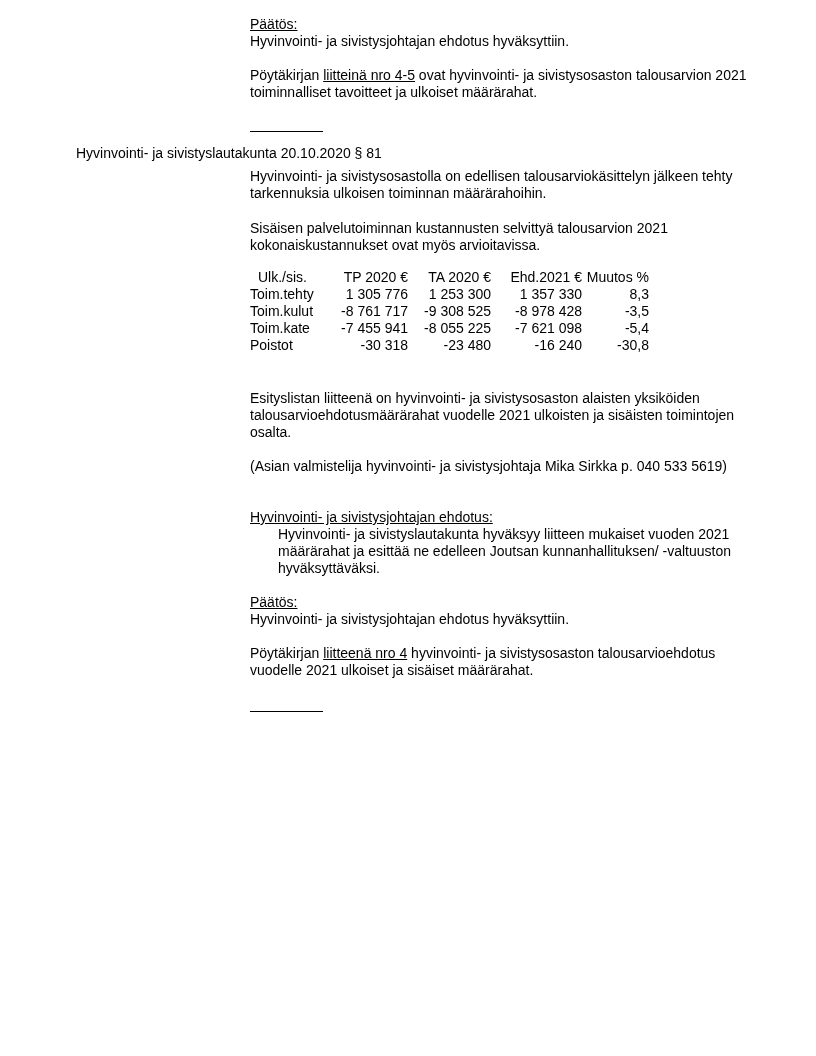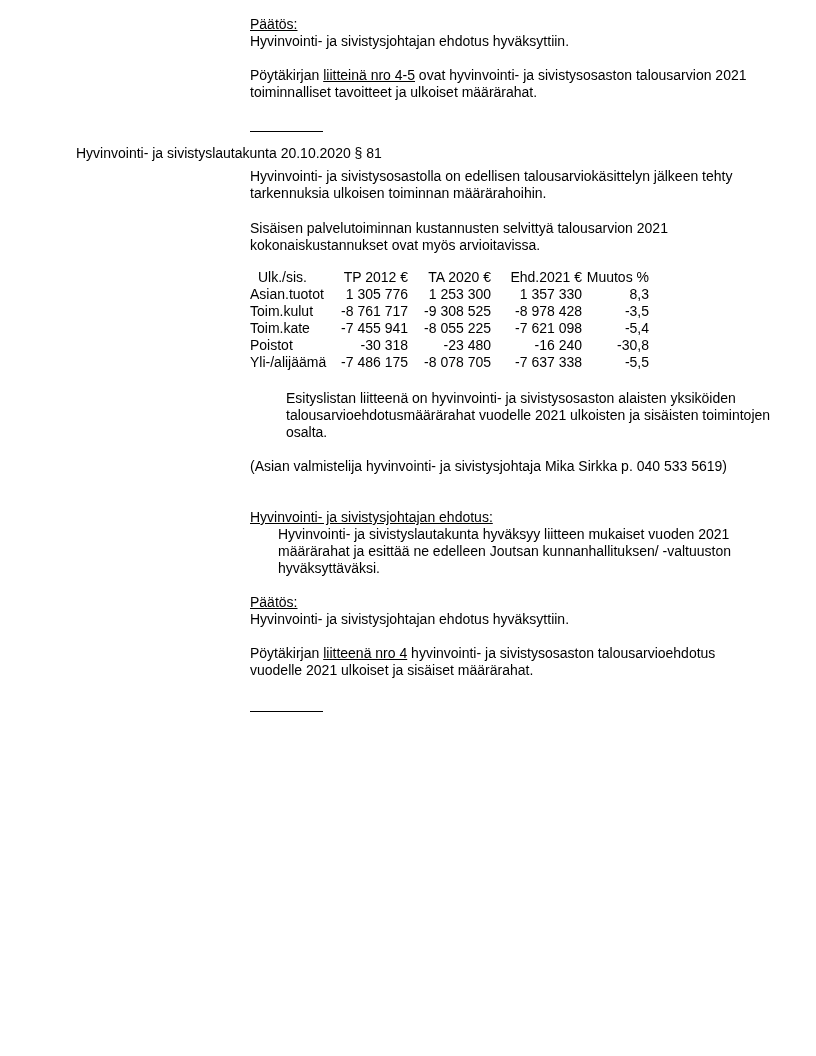--- a/index.html
+++ b/index.html
@@ -34,27 +34,27 @@
 
 <div class="heading">Hyvinvointi- ja sivistyslautakunta 20.10.2020 § 81</div>
 
 <div class="blk" style="top:168px;">Hyvinvointi- ja sivistysosastolla on edellisen talousarviokäsittelyn jälkeen tehty tarkennuksia ulkoisen toiminnan määrärahoihin.</div>
 <div class="blk" style="top:220px;">Sisäisen palvelutoiminnan kustannusten selvittyä talousarvion 2021 kokonaiskustannukset ovat myös arvioitavissa.</div>
 
 <table class="fin">
   <tbody>
       <tr class="hdr">
     <td class="lbl">Ulk./sis.</td>
-    <td class="c1">TP 2012 €</td>
+    <td class="c1">TP 2020 €</td>
     <td class="c2">TA 2020 €</td>
     <td class="c3">Ehd.2021 €</td>
     <td class="c4">Muutos %</td>
   </tr>
   <tr>
-    <td class="lbl">Asian.tuotot</td>
+    <td class="lbl">Toim.tehty</td>
     <td class="c1">1 305 776</td>
     <td class="c2">1 253 300</td>
     <td class="c3">1 357 330</td>
     <td class="c4">8,3</td>
   </tr>
   <tr>
     <td class="lbl">Toim.kulut</td>
     <td class="c1">-8 761 717</td>
     <td class="c2">-9 308 525</td>
     <td class="c3">-8 978 428</td>
@@ -67,31 +67,24 @@
     <td class="c3">-7 621 098</td>
     <td class="c4">-5,4</td>
   </tr>
   <tr>
     <td class="lbl">Poistot</td>
     <td class="c1">-30 318</td>
     <td class="c2">-23 480</td>
     <td class="c3">-16 240</td>
     <td class="c4">-30,8</td>
   </tr>
-  <tr>
-    <td class="lbl">Yli-/alijäämä</td>
-    <td class="c1">-7 486 175</td>
-    <td class="c2">-8 078 705</td>
-    <td class="c3">-7 637 338</td>
-    <td class="c4">-5,5</td>
-  </tr>
 </tbody>
   </table>
 
-<div class="blk" style="top:390px;margin-left:36px;">Esityslistan liitteenä on hyvinvointi- ja sivistysosaston alaisten yksiköiden talousarvioehdotusmäärärahat vuodelle 2021 ulkoisten ja sisäisten toimintojen osalta.</div>
+<div class="blk" style="top:390px;">Esityslistan liitteenä on hyvinvointi- ja sivistysosaston alaisten yksiköiden talousarvioehdotusmäärärahat vuodelle 2021 ulkoisten ja sisäisten toimintojen osalta.</div>
 <div class="blk" style="top:458px;">(Asian valmistelija hyvinvointi- ja sivistysjohtaja Mika Sirkka p. 040 533 5619)</div>
 
 <div class="blk" style="top:509px;">
   <span class="u">Hyvinvointi- ja sivistysjohtajan ehdotus:</span>
 </div>
 <div class="blk" style="top:526px;margin-left:28px;">Hyvinvointi- ja sivistyslautakunta hyväksyy liitteen mukaiset vuoden 2021 määrärahat ja esittää ne edelleen Joutsan kunnanhallituksen/ -valtuuston hyväksyttäväksi.</div>
 
 <div class="blk" style="top:594px;">
   <span class="u">Päätös:</span>
 </div>

